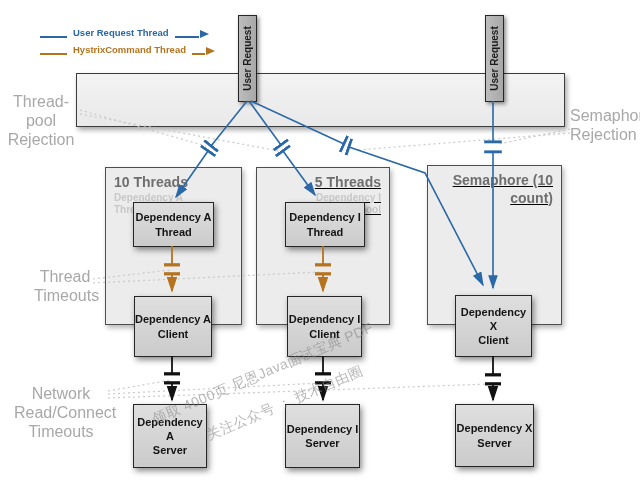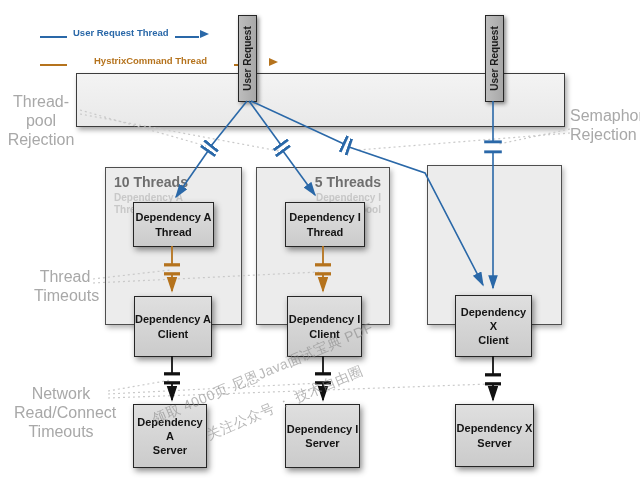--- a/index.html
+++ b/index.html
@@ -20,21 +20,21 @@
     background:linear-gradient(90deg,#bdbdbd,#a8a8a8);
     border:1.4px solid #262626;box-shadow:2px 2px 4px rgba(0,0,0,0.45);
     display:flex;align-items:center;justify-content:center;}
   .ur-box span{transform:rotate(-90deg);white-space:nowrap;font-size:10px;font-weight:bold;color:#1c1c1c;}
 
   
   .pool{position:absolute;background:#ececec;border:1.5px solid #4e4e4e;
     box-shadow:2px 3px 5px rgba(0,0,0,0.28);padding:6px 8px;box-sizing:border-box;}
   .pool-title{font-size:14px;font-weight:bold;color:#6e6e6e;line-height:1.25;}
   .pool-sub{font-size:10px;font-weight:bold;color:#c8c8c8;line-height:1.25;}
-  .align-right{text-align:right;}
+  .align-right{text-align:right;text-decoration:underline;}
   .align-left{text-align:left;}
 
   
   .dep-box{position:absolute;background:linear-gradient(180deg,#dfdfdf,#cbcbcb);
     border:1.6px solid #262626;box-shadow:2px 3px 6px rgba(0,0,0,0.45);
     display:flex;align-items:center;justify-content:center;text-align:center;
     font-size:11px;font-weight:bold;color:#141414;line-height:1.3;white-space:pre-line;}
 
   
   .anno{position:absolute;font-size:16px;color:#a8a8a8;line-height:1.2;text-align:center;white-space:pre-line;}
@@ -50,21 +50,21 @@
 <body>
 
 <div id="stage">
 
   <div class="legend-row" style="left:40px;top:28px;">
     <div class="leg-line" style="width:27px;background:#2a68a8;"></div>
     <span class="leg-label" style="color:#2a68a8;">User Request Thread</span>
     <div class="leg-line" style="width:24px;background:#2a68a8;"></div>
     <div class="leg-arrow" style="border-left:9px solid #2a68a8;"></div>
   </div>
-  <div class="legend-row" style="left:40px;top:56px;gap:21px;">
+  <div class="legend-row" style="left:40px;top:45px;">
     <div class="leg-line" style="width:27px;background:#b5731d;"></div>
     <span class="leg-label" style="color:#b5731d;">HystrixCommand Thread</span>
     <div class="leg-line" style="width:13px;background:#b5731d;"></div>
     <div class="leg-arrow" style="border-left:9px solid #b5731d;"></div>
   </div>
 
   <div class="main-bar"></div>
 
   <div class="ur-box" style="left:238px;">
     <span>User Request</span>
@@ -85,20 +85,21 @@
 
   <div class="pool align-left" style="left:105px;top:167px;width:137px;height:158px;">
     <div class="pool-title">10 Threads</div>
     <div class="pool-sub">Dependency A Threadpool</div>
   </div>
   <div class="pool align-right" style="left:256px;top:167px;width:134px;height:158px;">
     <div class="pool-title">5 Threads</div>
     <div class="pool-sub">Dependency I Threadpool</div>
   </div>
   <div class="pool align-right" style="left:427px;top:165px;width:135px;height:160px;">
+    <div class="pool-title">Semaphore (10 count)</div>
   </div>
 
   <div class="dep-box" style="left:133px;top:202px;width:79px;height:43px;">Dependency A
 Thread</div>
   <div class="dep-box" style="left:285px;top:202px;width:78px;height:43px;">Dependency I
 Thread</div>
 
   <div class="dep-box" style="left:134px;top:296px;width:76px;height:59px;">Dependency A
 Client</div>
   <div class="dep-box" style="left:287px;top:296px;width:73px;height:59px;">Dependency I

